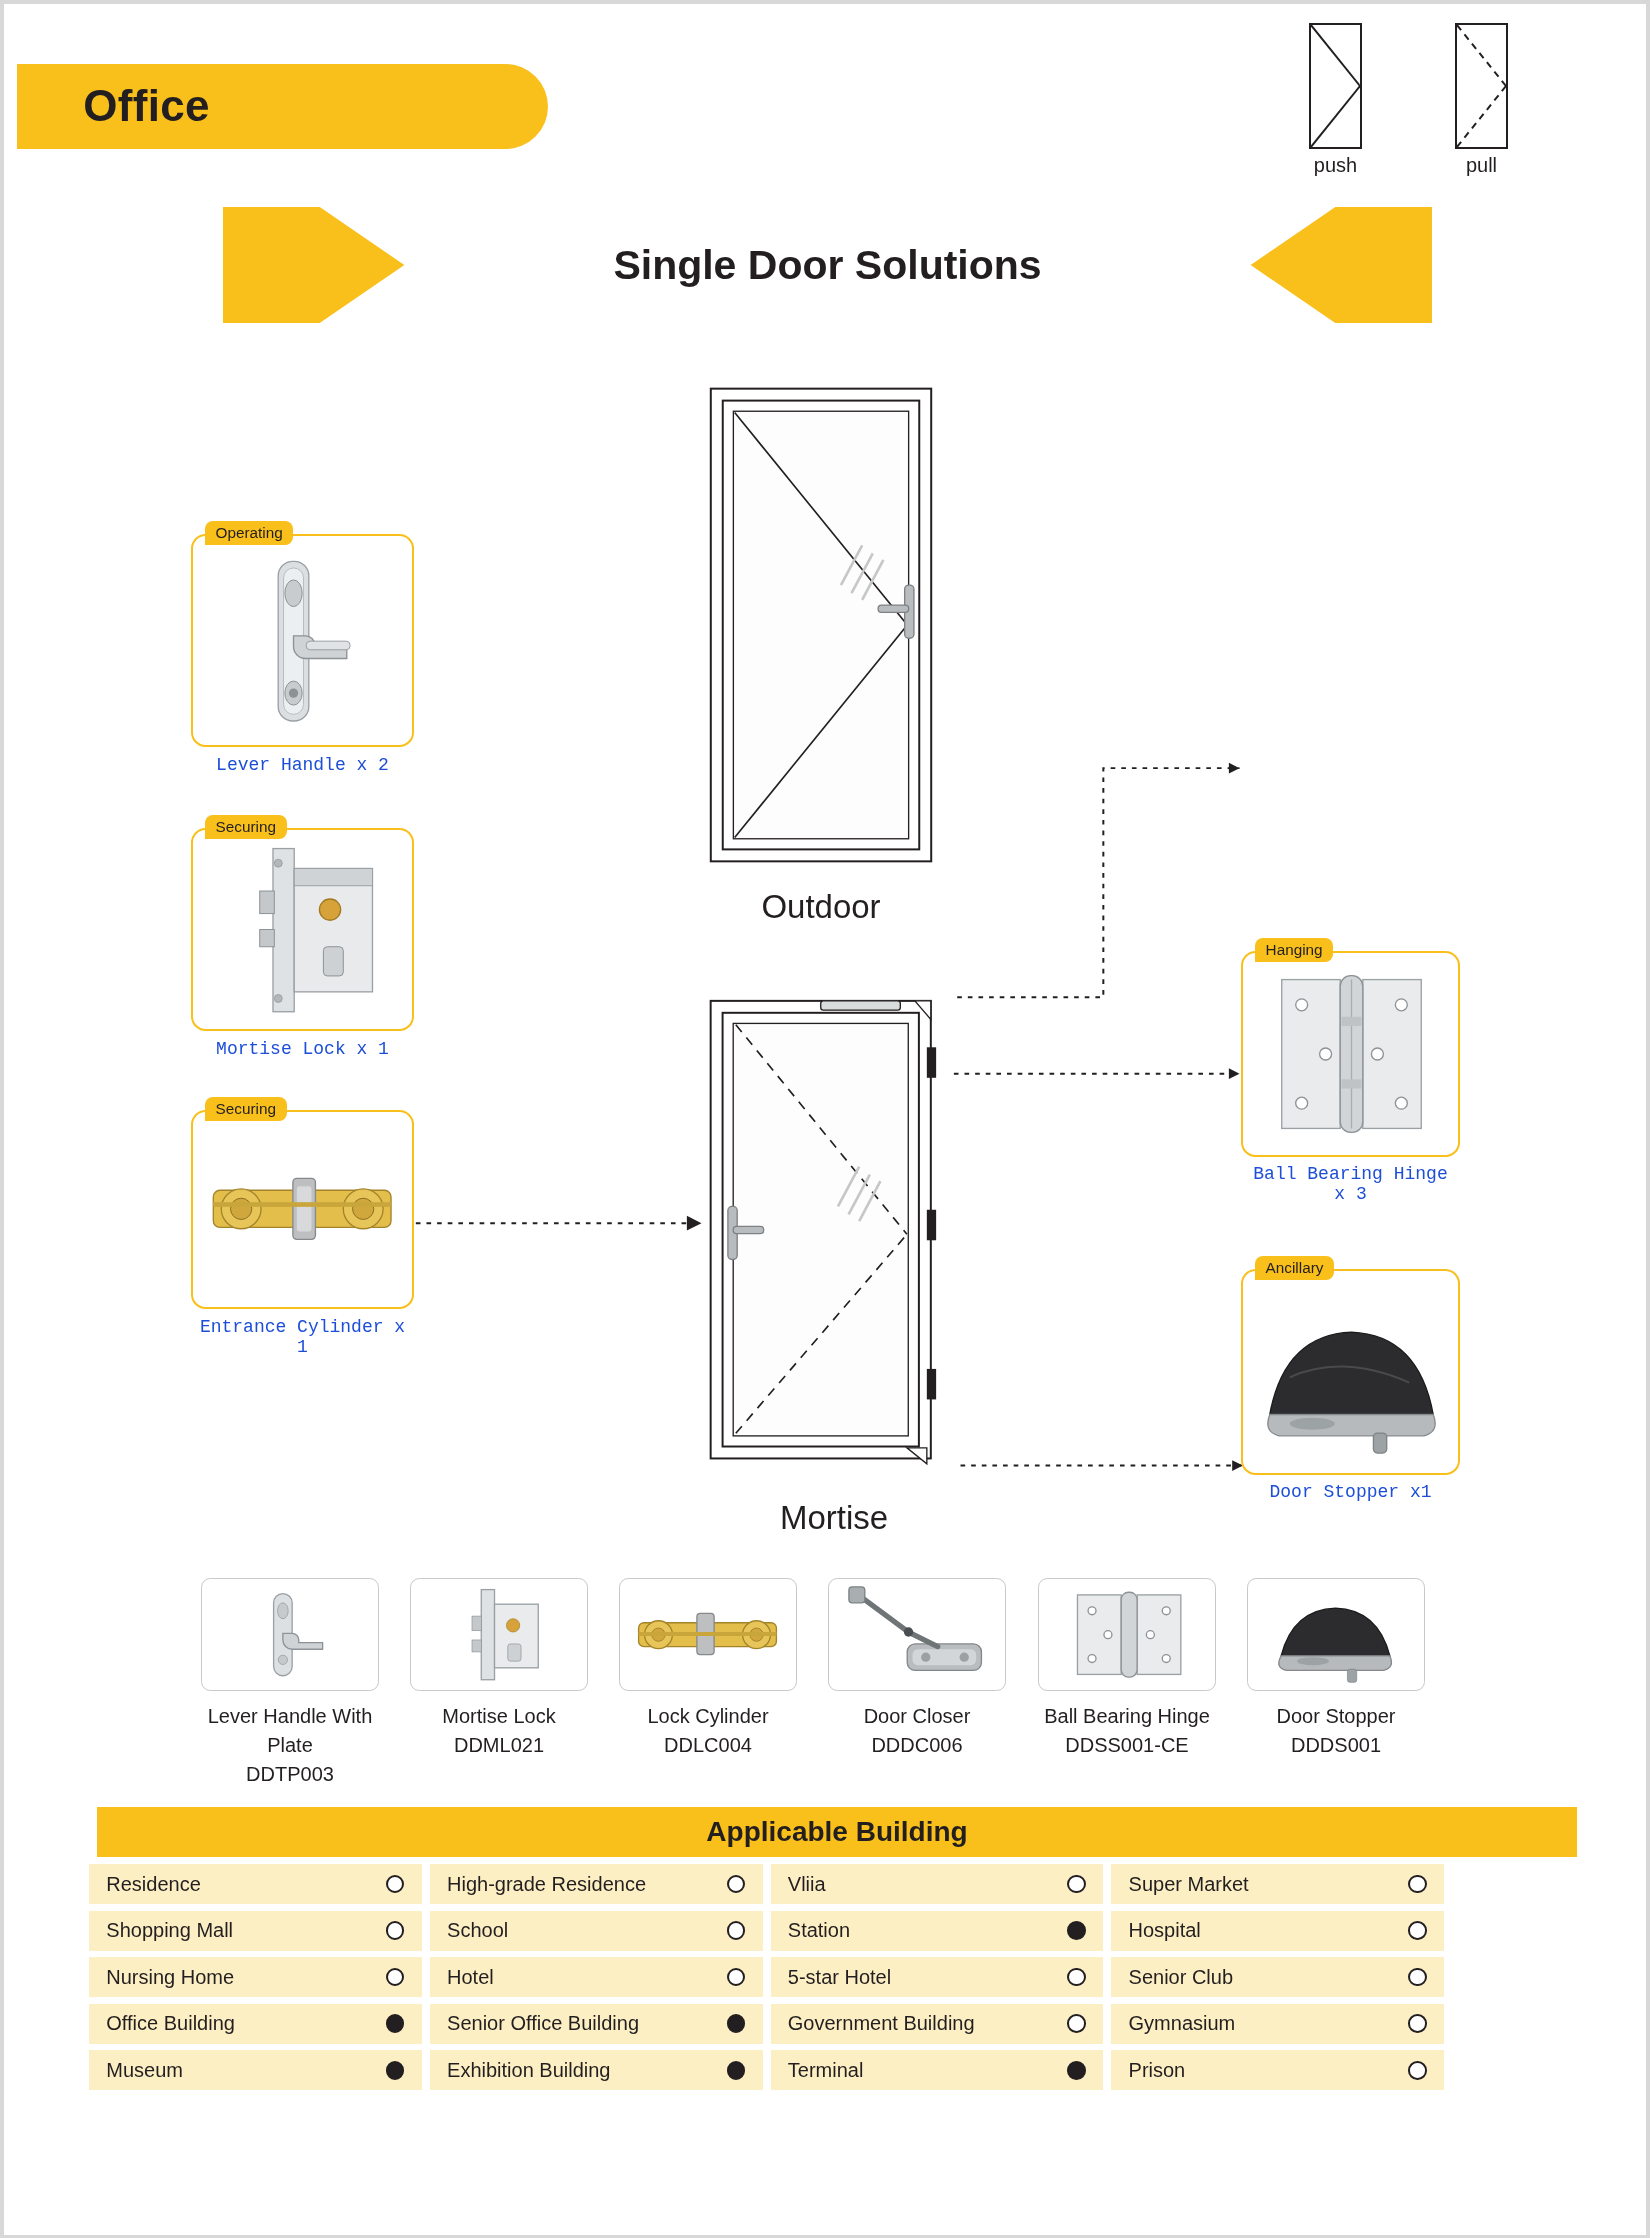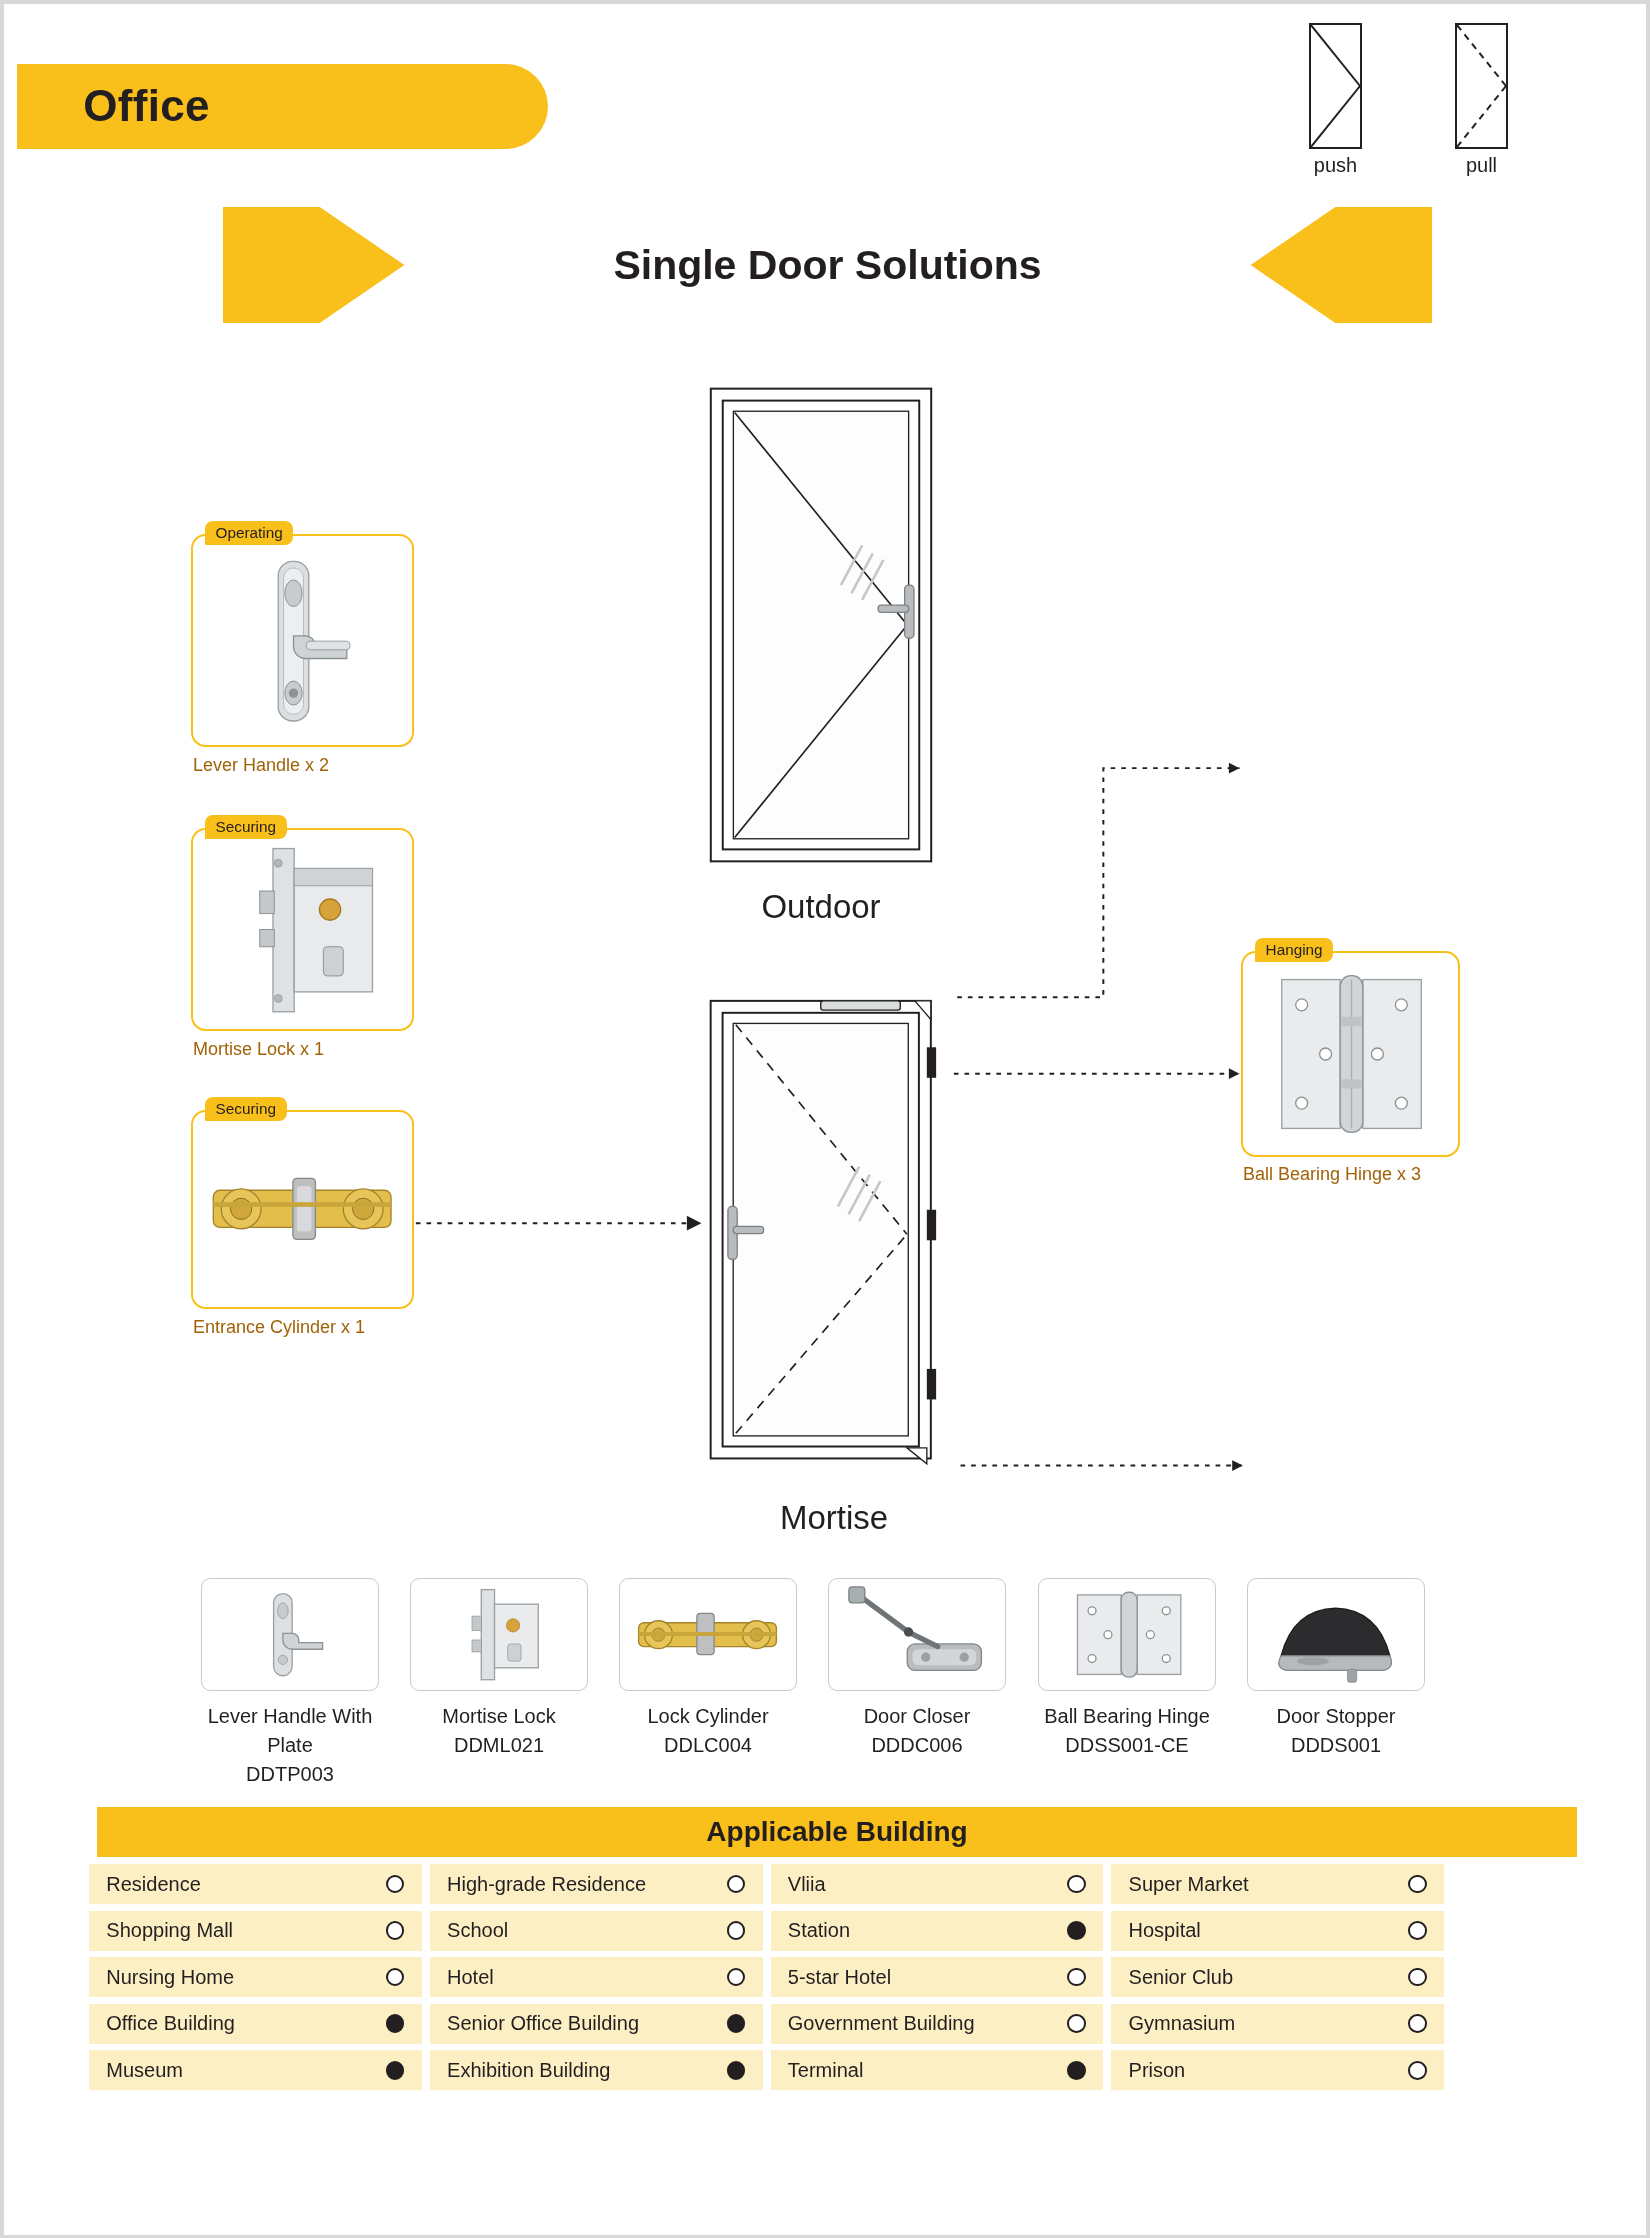--- a/index.html
+++ b/index.html
@@ -52,21 +52,21 @@
     border-radius: 14.6px;
     background:#fff;
   }
   .card-tag {
     position:absolute; top:-14.6px; left: 12px;
     background:#f9bf1b; color:#231f20;
     font-size: 15.3px; padding: 2.7px 10.6px 3.3px 10.6px; border-radius: 8px 8px 8px 0;
     white-space: nowrap;
   }
   .card-caption {
-    position:absolute; width: 100%; text-align:left; font-size: 18px; color:#a16207;
+    position:absolute; width: 100%; text-align:center; font-size: 18px; color:#1d4ed8;font-family:Liberation Mono, monospace;
   }
 
   
   .thumb {
     position:absolute; width: 178px; height: 113px;
     border: 1.3px solid #c9c9c9; border-radius: 9.3px; background:#fff;
   }
   .thumb-label {
     position:absolute; width: 178px; text-align:center; font-size: 20px; line-height: 1.45;
   }
@@ -248,20 +248,31 @@
       <circle cx="124" cy="152" r="9" fill="#fff" stroke="#8c9295" stroke-width="2"></circle>
       <circle cx="238" cy="78" r="9" fill="#fff" stroke="#8c9295" stroke-width="2"></circle>
       <circle cx="238" cy="226" r="9" fill="#fff" stroke="#8c9295" stroke-width="2"></circle>
       <circle cx="202" cy="152" r="9" fill="#fff" stroke="#8c9295" stroke-width="2"></circle>
       <rect x="148" y="96" width="30" height="14" fill="#bfc3c6"></rect>
       <rect x="148" y="190" width="30" height="14" fill="#bfc3c6"></rect>
     </svg>
     <div class="card-caption" style="top:211px;">Ball Bearing Hinge x 3</div>
   </div>
 
+  <div class="card" style="left:1237px; top:1265px; width:219px; height:206px;">
+    <div class="card-tag">Ancillary</div>
+    <svg width="217" height="202" viewBox="0 0 326 304" style="position:absolute;left:0;top:0;">
+      <path d="M40 216 Q62 96 163 92 Q264 96 286 216 Z" fill="#2c2c2e" stroke="#1a1a1b" stroke-width="2"></path>
+      <path d="M40 216 h246 q10 26 -14 32 h-218 q-24 -6 -14 -32 z" fill="#b6babd" stroke="#85898c" stroke-width="2"></path>
+      <ellipse cx="104" cy="230" rx="34" ry="9" fill="#9da2a5"></ellipse>
+      <rect x="196" y="244" width="20" height="30" rx="6" fill="#9da2a5" stroke="#7d8285" stroke-width="2"></rect>
+      <path d="M70 160 Q150 124 250 168" fill="none" stroke="#4a4a4c" stroke-width="3"></path>
+    </svg>
+    <div class="card-caption" style="top:211px;">Door Stopper x1</div>
+  </div>
 
   <div class="thumb" style="left:197px; top:1574px;">
     <svg width="175" height="110" viewBox="0 0 264 166">
       <rect x="108" y="22" width="28" height="124" rx="14" fill="#dde0e2" stroke="#9aa0a4" stroke-width="2"></rect>
       <ellipse cx="122" cy="48" rx="8" ry="12" fill="#c6cacd" stroke="#8c9295"></ellipse>
       <circle cx="122" cy="122" r="7" fill="#c6cacd" stroke="#8c9295"></circle>
       <path d="M122 82 h14 a10 10 0 0 1 10 10 v4 h36 v10 h-46 a14 14 0 0 1 -14 -14 z" fill="#cfd3d6" stroke="#8c9295" stroke-width="2"></path>
     </svg>
   </div>
   <div class="thumb-label" style="left:197px; top:1698px;">

